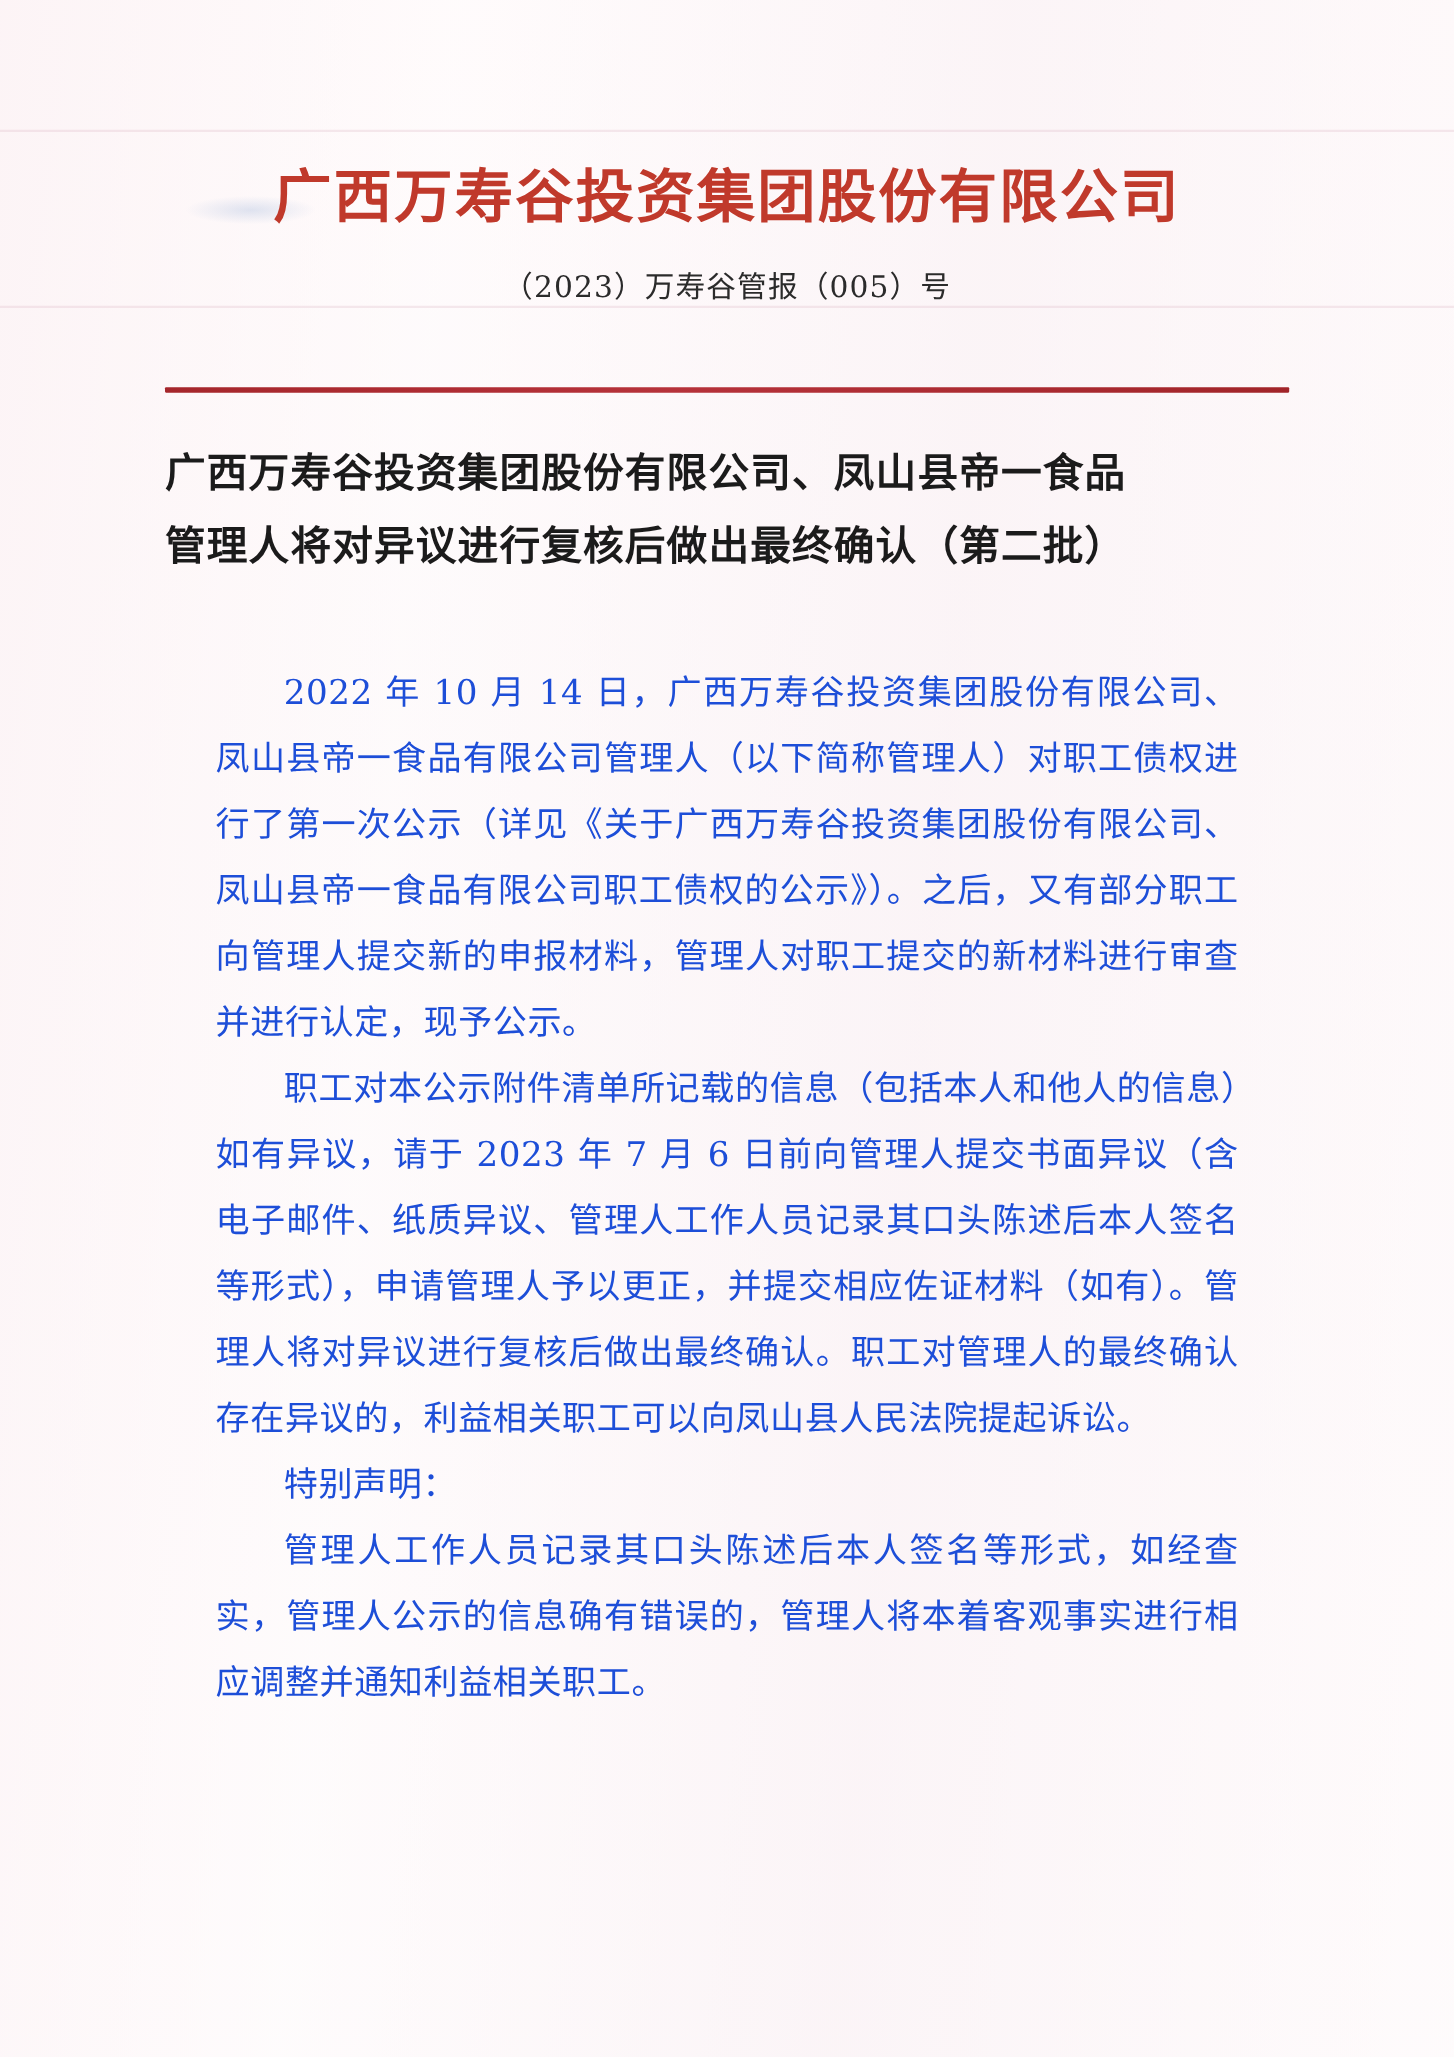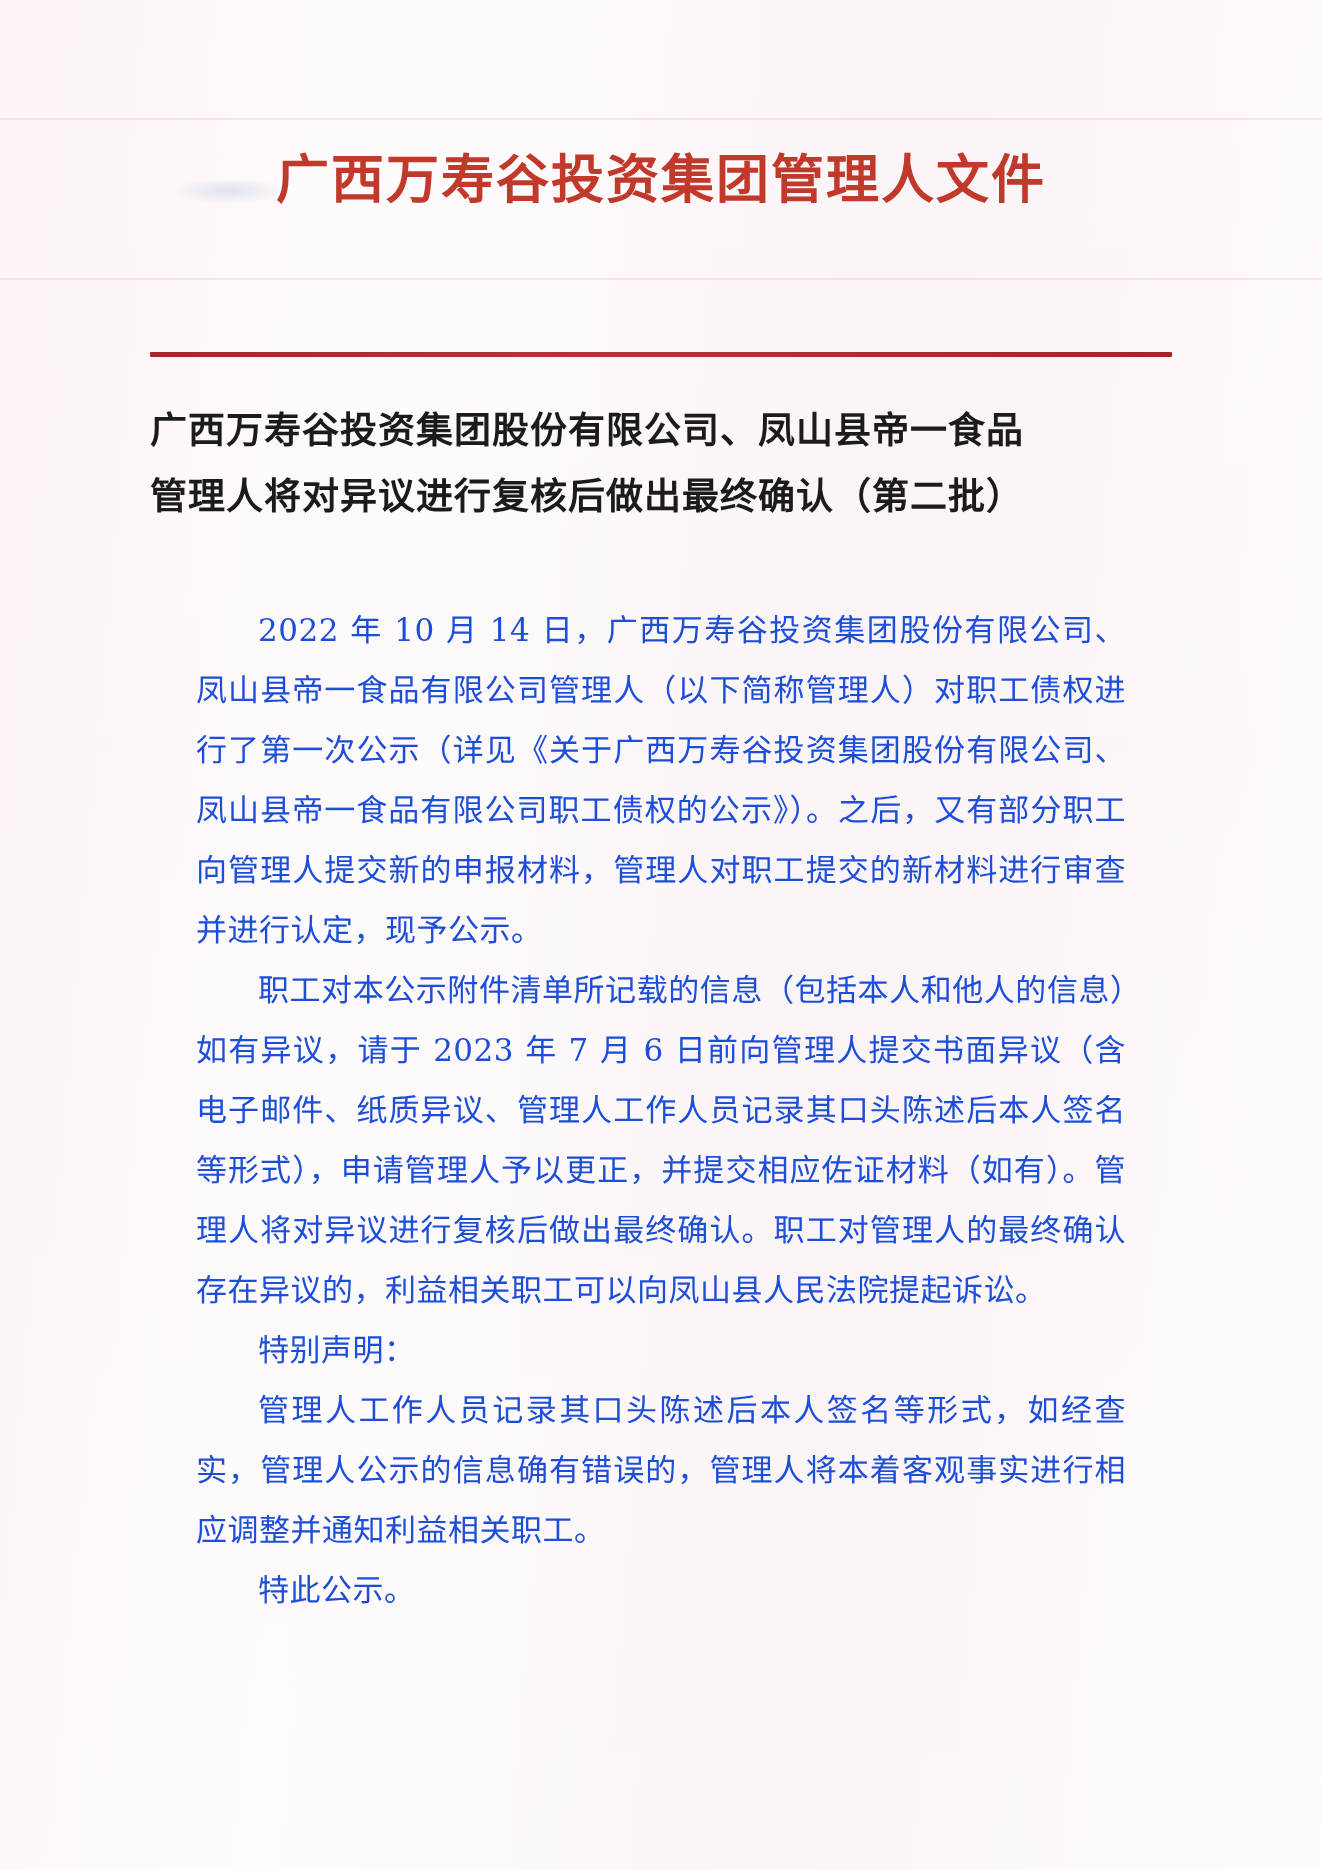--- a/index.html
+++ b/index.html
@@ -128,32 +128,32 @@
 <div class="page">
 
   <div class="paper-tint"></div>
   <div class="scan-streak" style="top:118px;"></div>
   <div class="scan-streak" style="top:278px;"></div>
   <div class="scan-blue" style="left:168px; top:178px;"></div>
 
   <div class="content">
 
     <div class="doc-header">
-      <div class="doc-header-title">广西万寿谷投资集团管理人文件</div>
+      <div class="doc-header-title">广西万寿谷投资集团股份有限公司</div>
+      <div class="doc-number">（2023）万寿谷管报（005）号</div>
     </div>
 
     <div class="red-rule"></div>
 
     <div class="main-title">
       <span class="tline">广西万寿谷投资集团股份有限公司、凤山县帝一食品</span>
       <span class="tline">管理人将对异议进行复核后做出最终确认（第二批）</span>
     </div>
 
     <div class="body-block">
       <p class="para">2022 年 10 月 14 日，广西万寿谷投资集团股份有限公司、凤山县帝一食品有限公司管理人（以下简称管理人）对职工债权进行了第一次公示（详见《关于广西万寿谷投资集团股份有限公司、凤山县帝一食品有限公司职工债权的公示》）。之后，又有部分职工向管理人提交新的申报材料，管理人对职工提交的新材料进行审查并进行认定，现予公示。</p>
       <p class="para">职工对本公示附件清单所记载的信息（包括本人和他人的信息）如有异议，请于 2023 年 7 月 6 日前向管理人提交书面异议（含电子邮件、纸质异议、管理人工作人员记录其口头陈述后本人签名等形式），申请管理人予以更正，并提交相应佐证材料（如有）。管理人将对异议进行复核后做出最终确认。职工对管理人的最终确认存在异议的，利益相关职工可以向凤山县人民法院提起诉讼。</p>
       <p class="para">特别声明：</p>
       <p class="para">管理人工作人员记录其口头陈述后本人签名等形式，如经查实，管理人公示的信息确有错误的，管理人将本着客观事实进行相应调整并通知利益相关职工。</p>
-      <p class="para">特此公示。</p>
     </div>
 
   </div>
 </div>
 
 </body></html>

